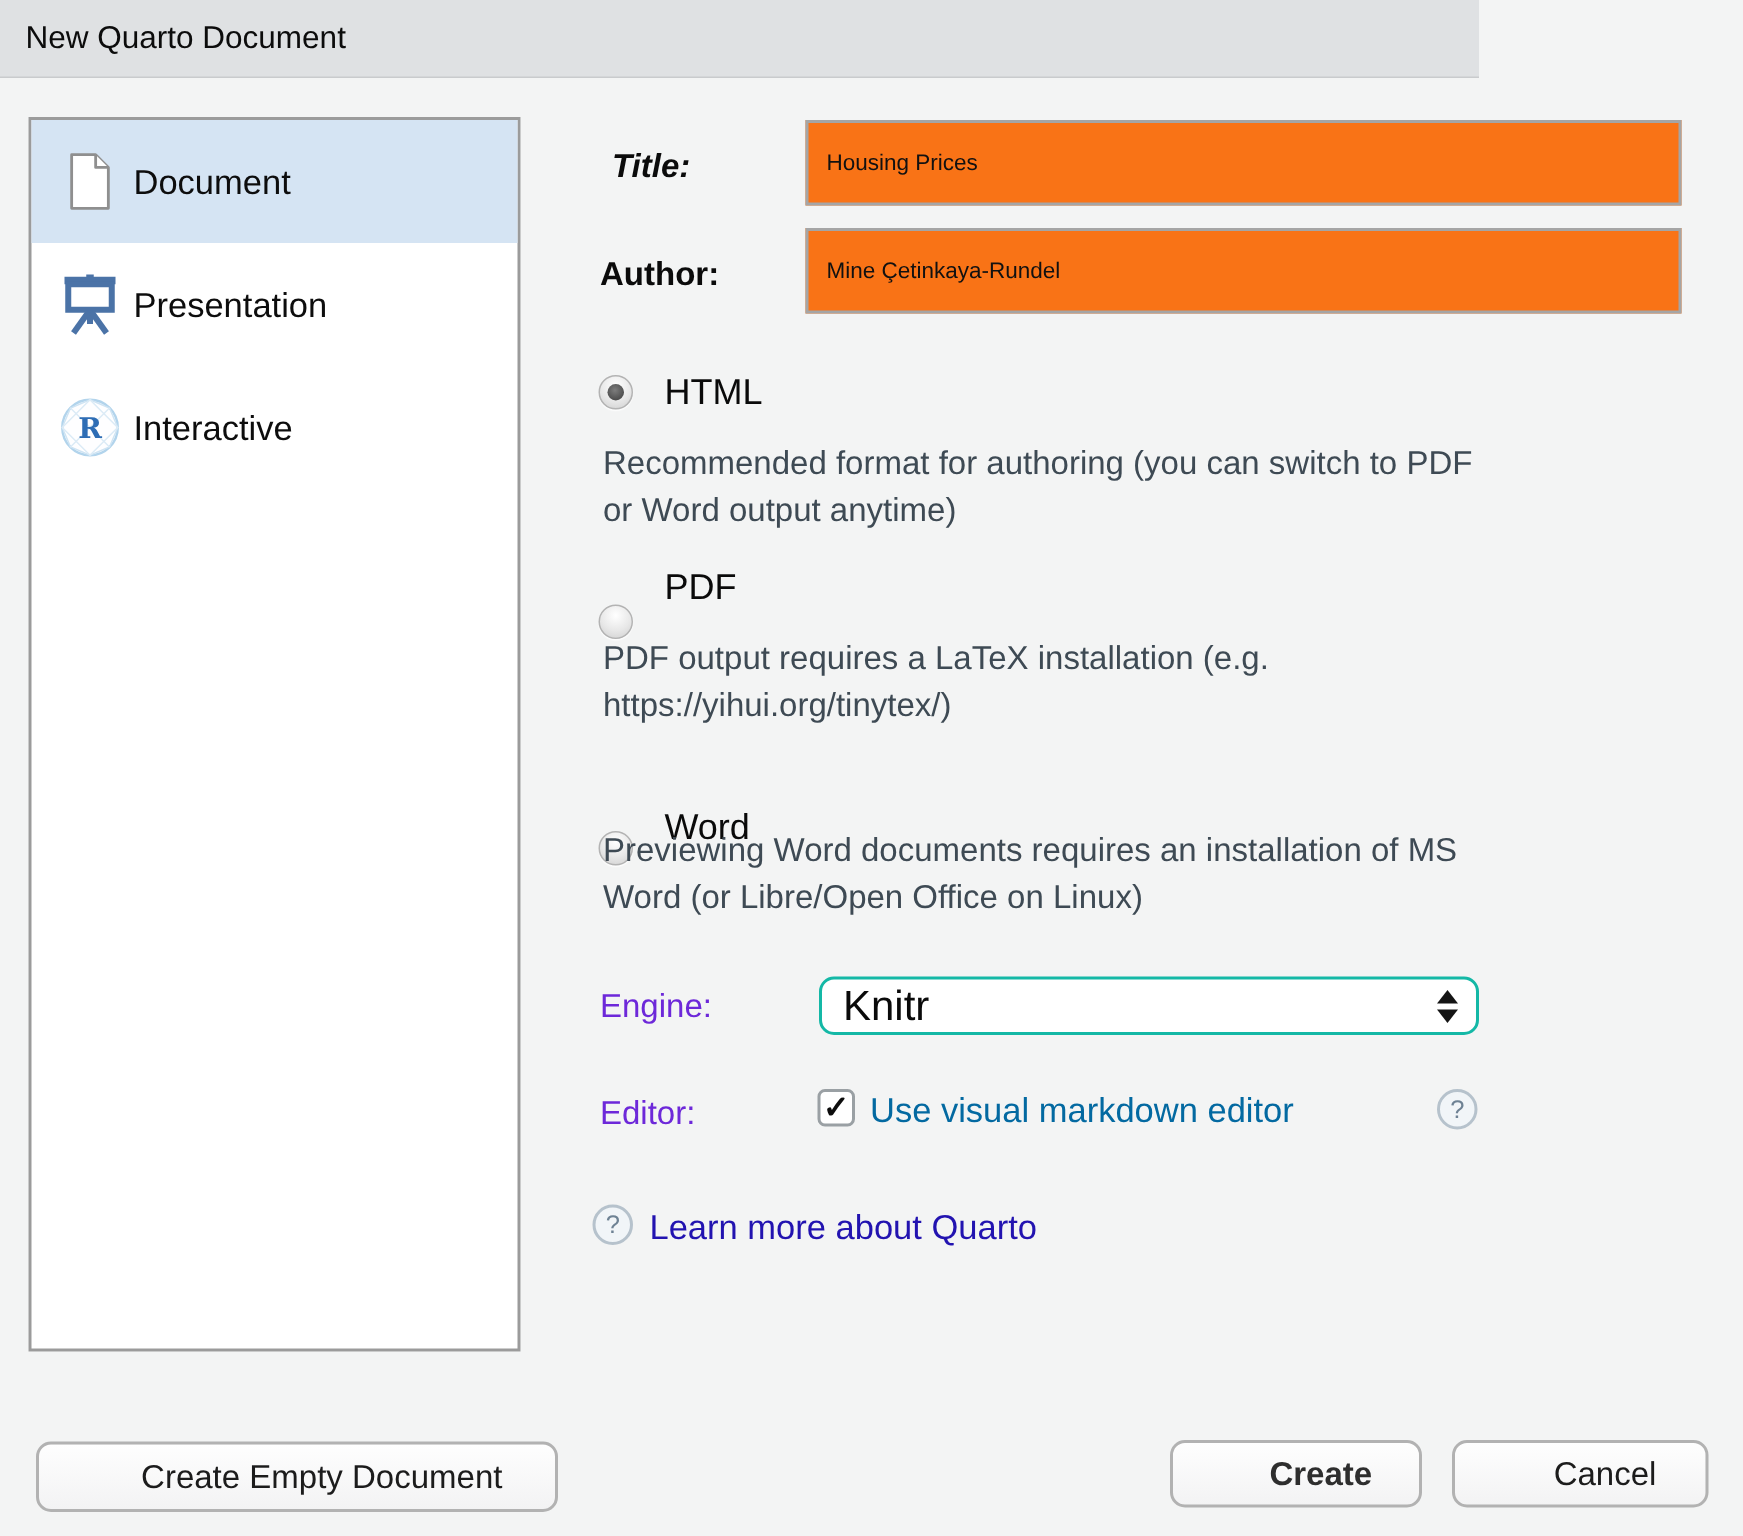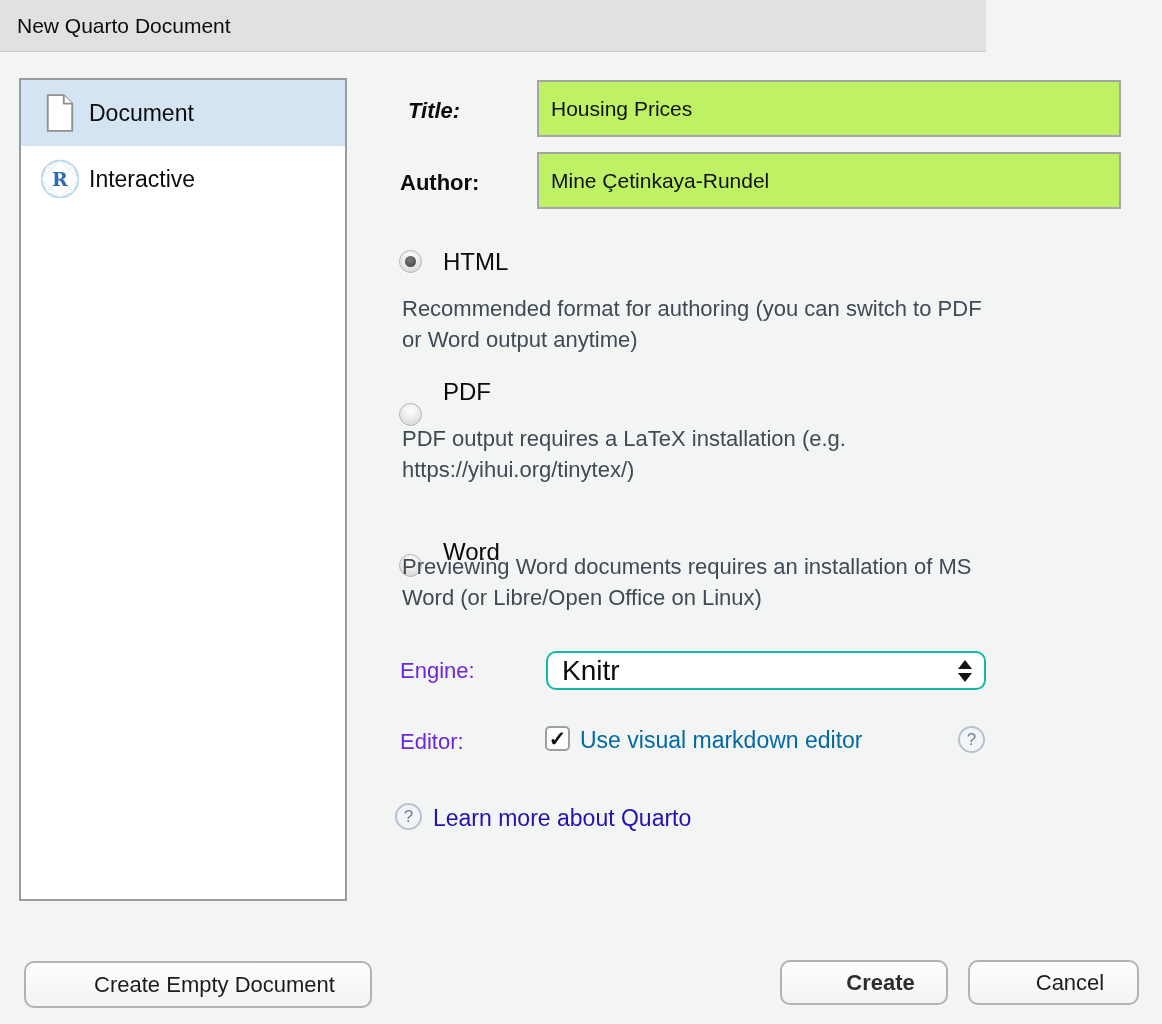--- a/index.html
+++ b/index.html
@@ -23,39 +23,39 @@
     font-size:21px; color:#0c0c0c;
   }
 
   
   .panel {
     left:19px; top:78px; width:328px; height:823px;
     background:#ffffff;
     border:2px solid #9b9b9b;
   }
   .side-item {
-    position:relative; width:100%; height:66px;
+    position:relative; width:100%; height:82px;
     display:flex; align-items:center;
     cursor:default;
   }
   .side-item.selected { background:#d5e4f3; }
   .side-icon {
     width:46px; margin-left:16px;
     display:flex; align-items:center; justify-content:center;
   }
   .side-label { font-size:23px; color:#0d0d0d; margin-left:6px; }
 
   
   .field-label { font-size:22px; font-weight:bold; color:#0b0b0b; }
   .plain-label { font-size:22px; color:#6d28d9; }
   .text-input {
     border:2px solid #a5a5a5;
-    background:#bef264;
+    background:#f97316;
     font-family:"Liberation Sans", sans-serif;
-    font-size:21px; color:#111;
+    font-size:15px; color:#111;
     padding:0 12px;
     outline:none;
   }
 
   
   .radio {
     position:relative;
     width:23px; height:23px; border-radius:50%;
     background:radial-gradient(circle at 50% 30%, #ffffff 0%, #e8e8e8 55%, #cfcfcf 100%);
     border:1px solid #b3b3b3;
@@ -127,20 +127,33 @@
   <div class="side-item selected">
     <span class="side-icon">
       <svg width="32" height="40" viewBox="0 0 34 42">
         <path d="M4 2 h17 l9 9 v29 h-26 z" fill="#ffffff" stroke="#8f8f8f" stroke-width="2" stroke-linejoin="round"></path>
         <path d="M21 2 v9 h9" fill="#ffffff" stroke="#8f8f8f" stroke-width="2" stroke-linejoin="round"></path>
       </svg>
     </span>
     <span class="side-label">Document</span>
   </div>
 
+  <div class="side-item">
+    <span class="side-icon">
+      <svg width="42" height="42" viewBox="0 0 42 42" stroke="#4b73a7" fill="none">
+        <line x1="21" y1="1" x2="21" y2="7" stroke-width="5"></line>
+        <line x1="4" y1="5" x2="38" y2="5" stroke-width="5"></line>
+        <rect x="6.5" y="7.5" width="29" height="17" stroke-width="4"></rect>
+        <line x1="21" y1="25" x2="21" y2="34" stroke-width="4"></line>
+        <line x1="20" y1="26" x2="10" y2="40" stroke-width="4"></line>
+        <line x1="22" y1="26" x2="32" y2="40" stroke-width="4"></line>
+      </svg>
+    </span>
+    <span class="side-label">Presentation</span>
+  </div>
 
   <div class="side-item">
     <span class="side-icon">
       <svg width="40" height="40" viewBox="0 0 40 40">
         <circle cx="20" cy="20" r="18.5" fill="#fefeff" stroke="#b2d4ec" stroke-width="1.6"></circle>
         <path d="M20 1.5 L33 7 L38.5 20 L33 33 L20 38.5 L7 33 L1.5 20 L7 7 Z" fill="none" stroke="#cfe4f3" stroke-width="1"></path>
         <path d="M1.5 20 L20 1.5 L38.5 20 L20 38.5 Z M7 7 L33 33 M33 7 L7 33" fill="none" stroke="#dcebf6" stroke-width="1"></path>
         <text x="20" y="27" font-family="DejaVu Serif, serif" font-size="19" font-weight="bold" fill="#2e6db5" text-anchor="middle">R</text>
       </svg>
     </span>

